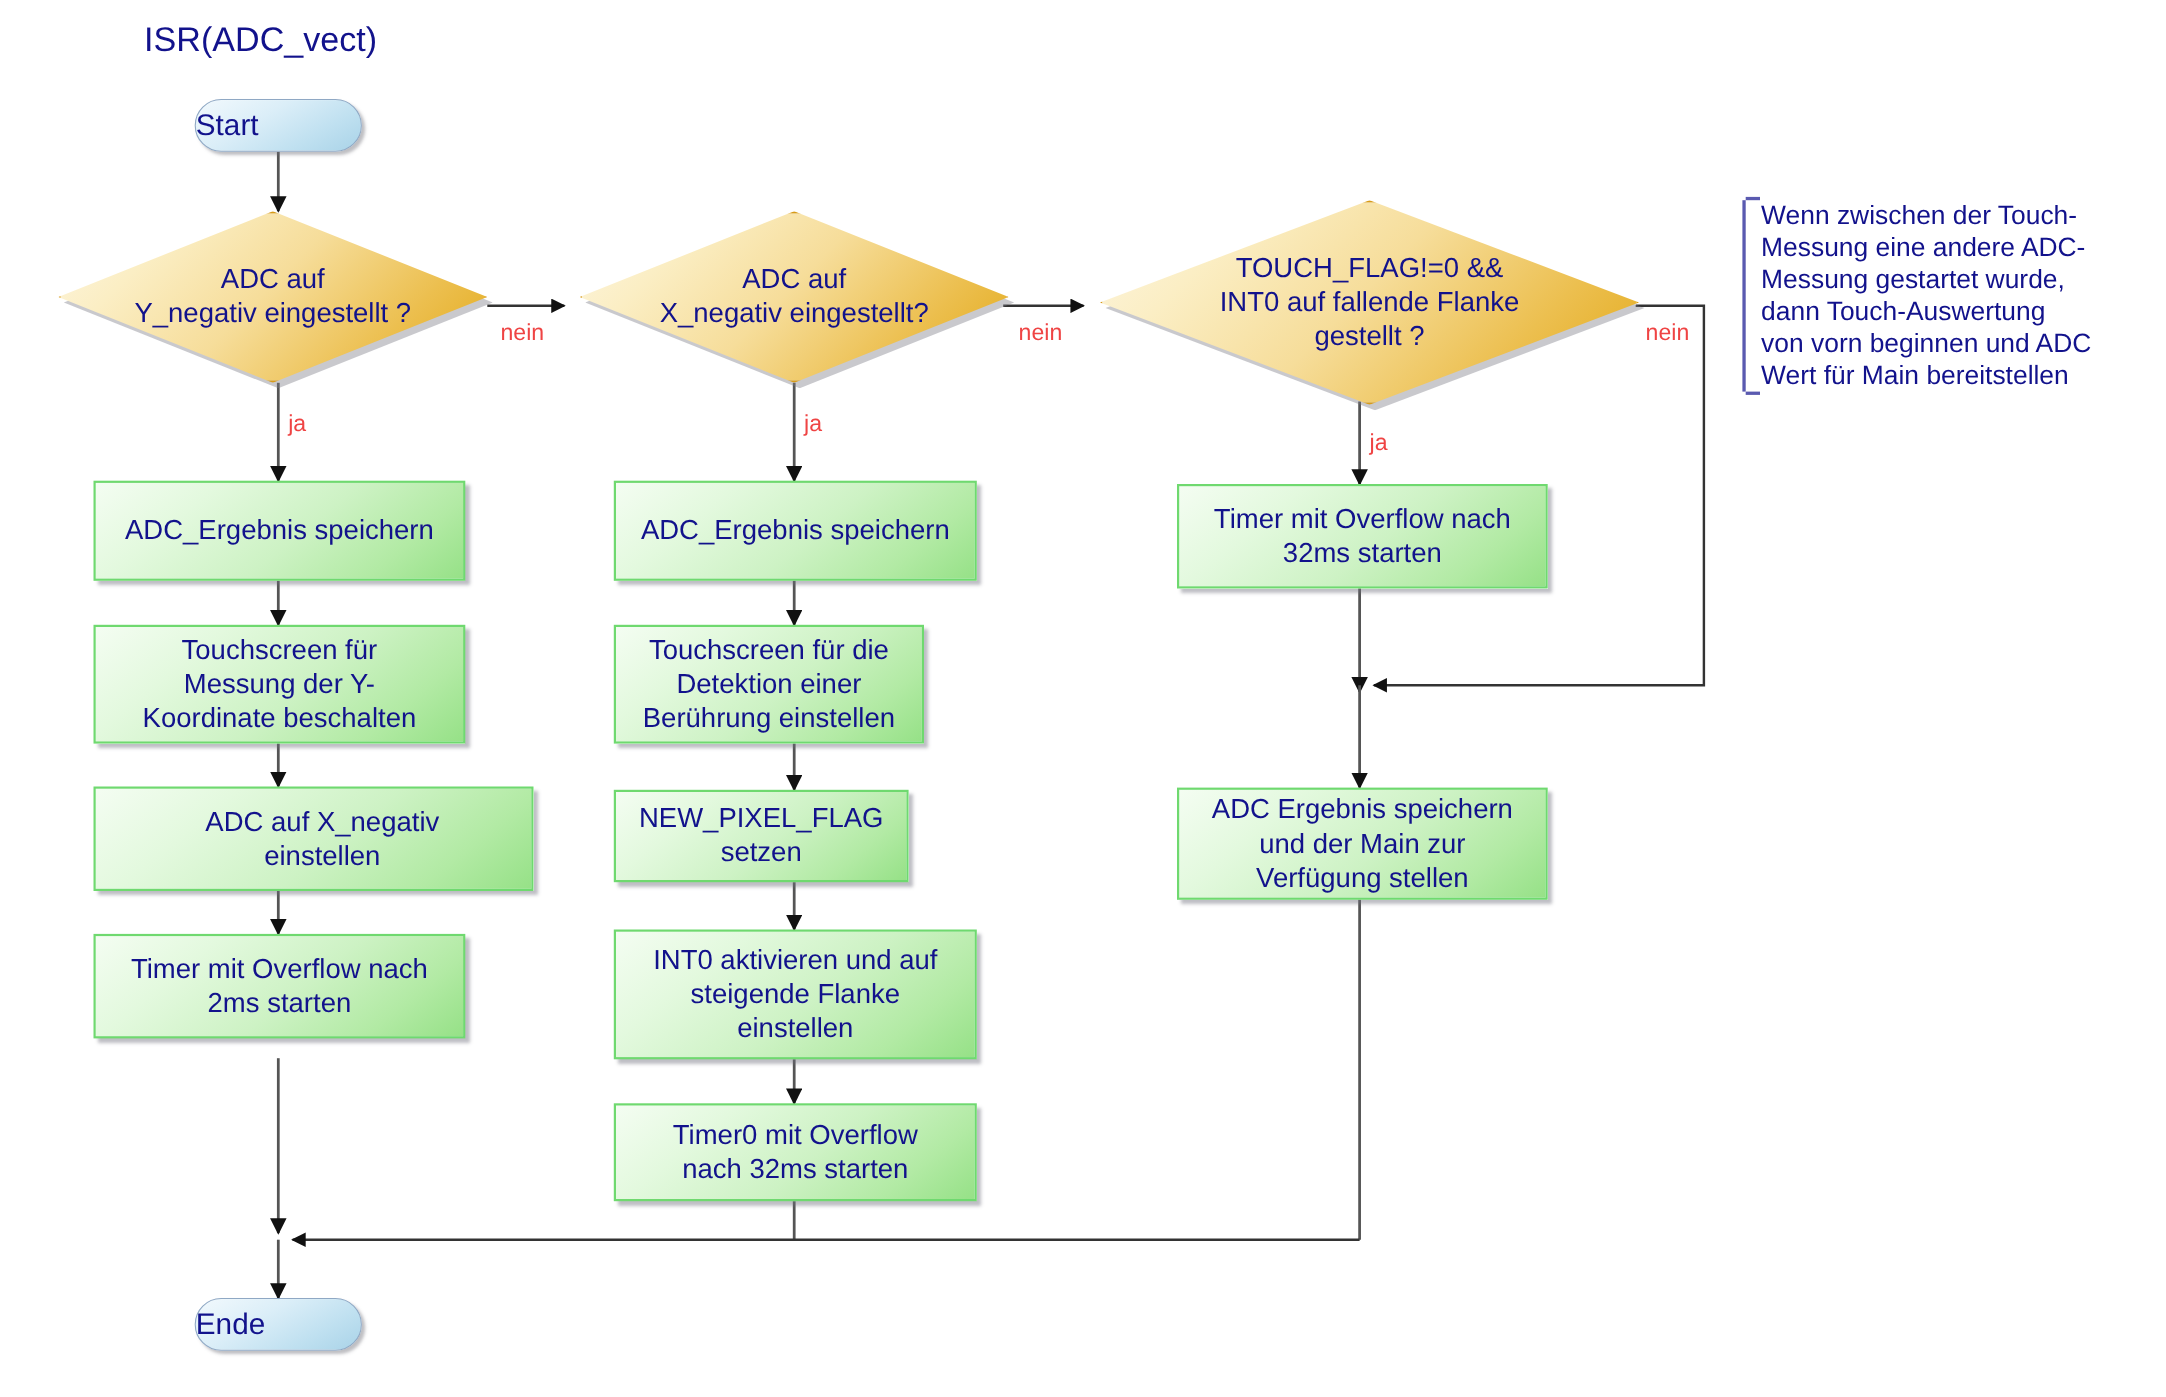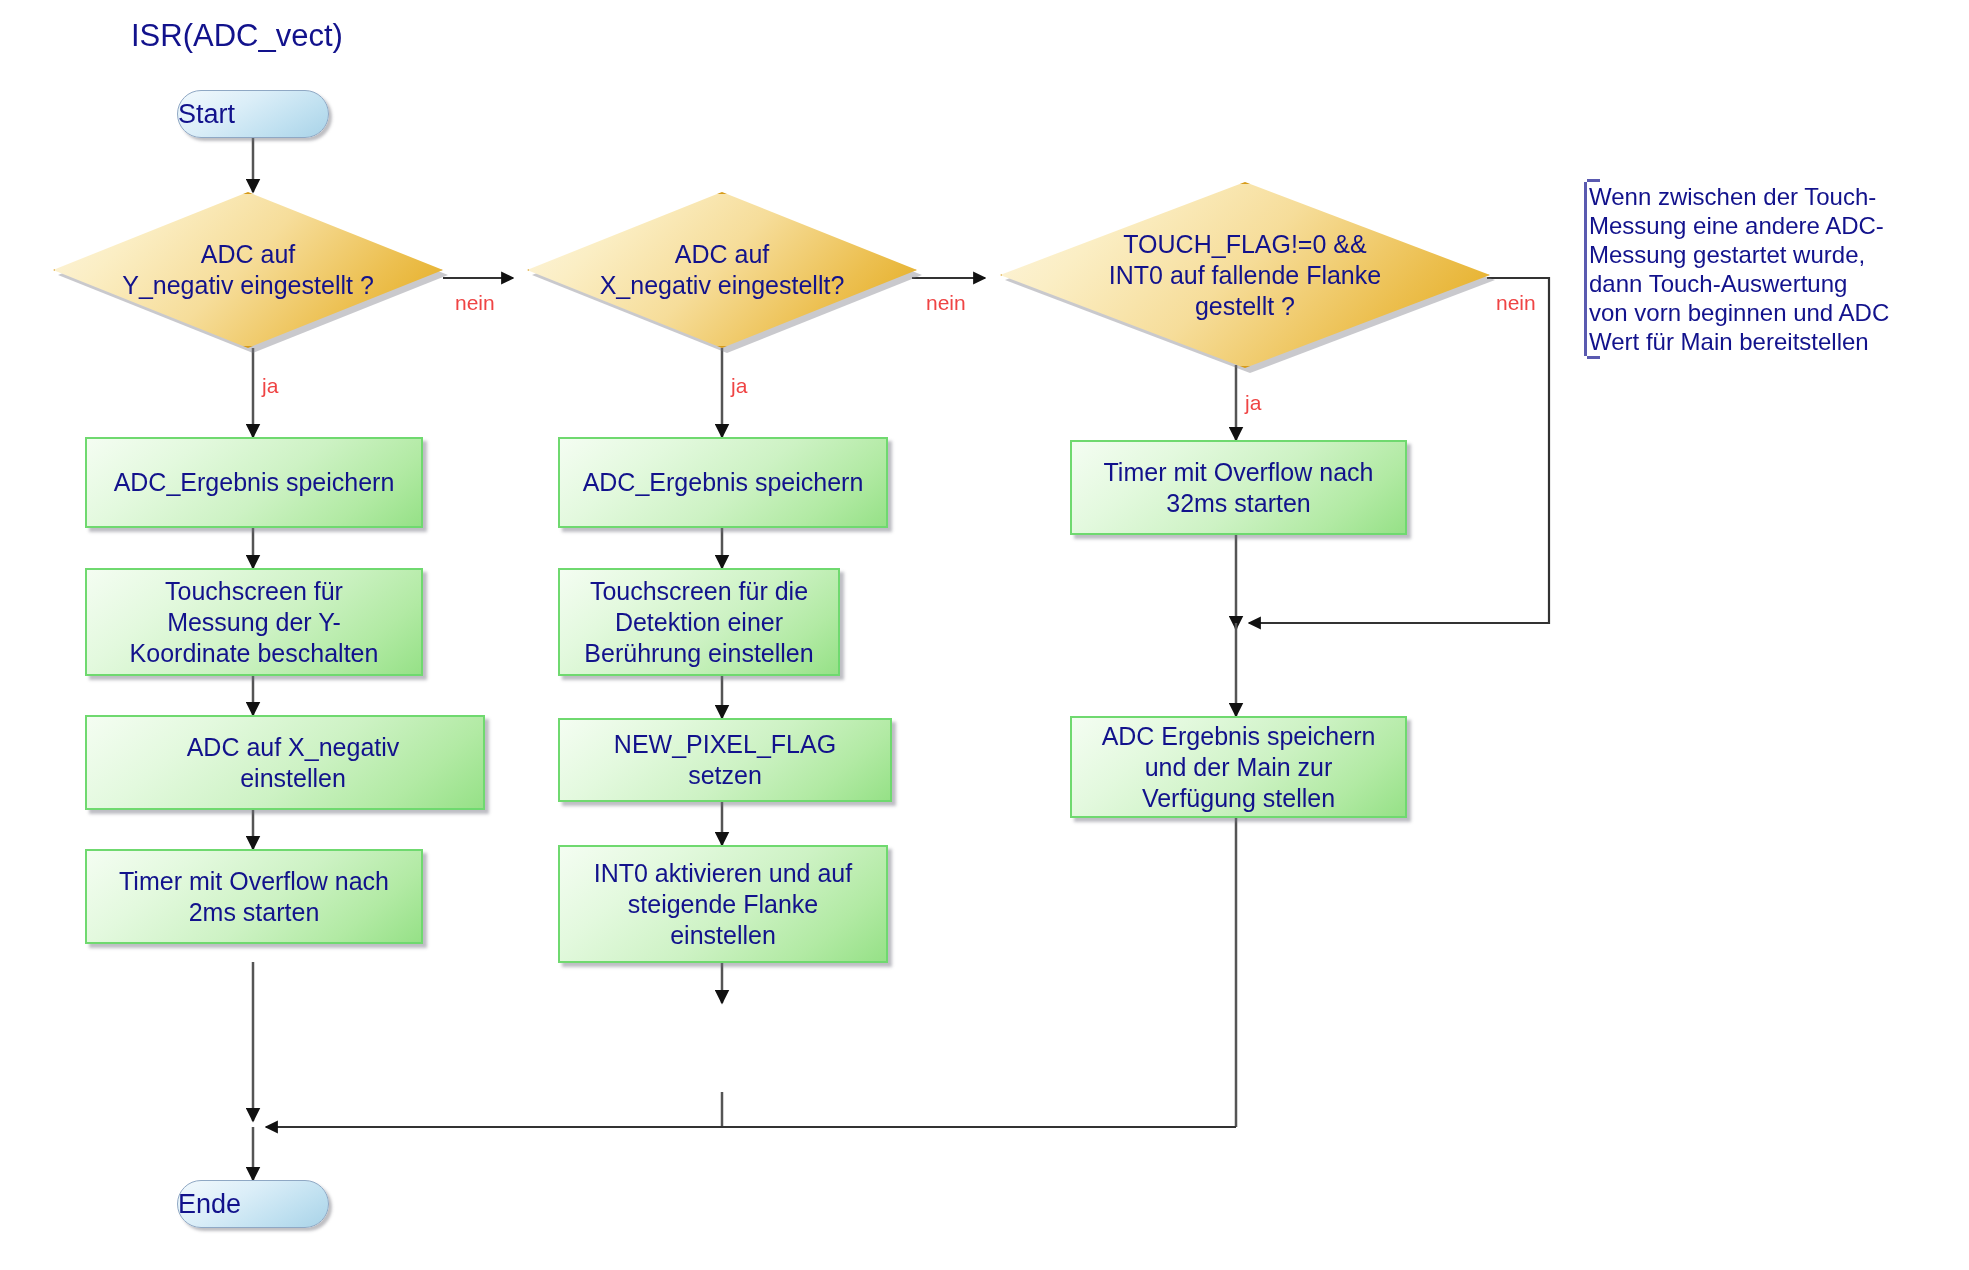--- a/index.html
+++ b/index.html
@@ -121,21 +121,21 @@
     white-space: nowrap;
   }
 
   
   #annotation {
     position: absolute;
     left: 1584px;
     top: 182px;
     width: 340px;
     border-left: 3px solid #5a5ab0;
-    padding-left: 2px;
+    padding-left: 14px;
     box-sizing: border-box;
   }
   #annotation::before {
     content: "";
     position: absolute;
     left: 0px;
     top: -3px;
     width: 13px;
     height: 3px;
     background: #5a5ab0;
@@ -272,31 +272,35 @@
   <div class="process" style="left:558px; top:437px; width:330px; height:91px;">
     <span class="node-text">ADC_Ergebnis speichern</span>
   </div>
 
   <div class="process" style="left:558px; top:568px; width:282px; height:108px;">
     <span class="node-text">Touchscreen für die
 Detektion einer
 Berührung einstellen</span>
   </div>
 
-  <div class="process" style="left:558px; top:718px; width:334px; height:84px;">
+  <div class="process" style="left:558px; top:718px; width:268px; height:84px;">
     <span class="node-text">NEW_PIXEL_FLAG
 setzen</span>
   </div>
 
   <div class="process" style="left:558px; top:845px; width:330px; height:118px;">
     <span class="node-text">INT0 aktivieren und auf
 steigende Flanke
 einstellen</span>
   </div>
 
+  <div class="process" style="left:558px; top:1003px; width:330px; height:89px;">
+    <span class="node-text">Timer0 mit Overflow
+nach 32ms starten</span>
+  </div>
 
   <div class="process" style="left:1070px; top:440px; width:337px; height:95px;">
     <span class="node-text">Timer mit Overflow nach
 32ms starten</span>
   </div>
 
   <div class="process" style="left:1070px; top:716px; width:337px; height:102px;">
     <span class="node-text">ADC Ergebnis speichern
 und der Main zur
 Verfügung stellen</span>

